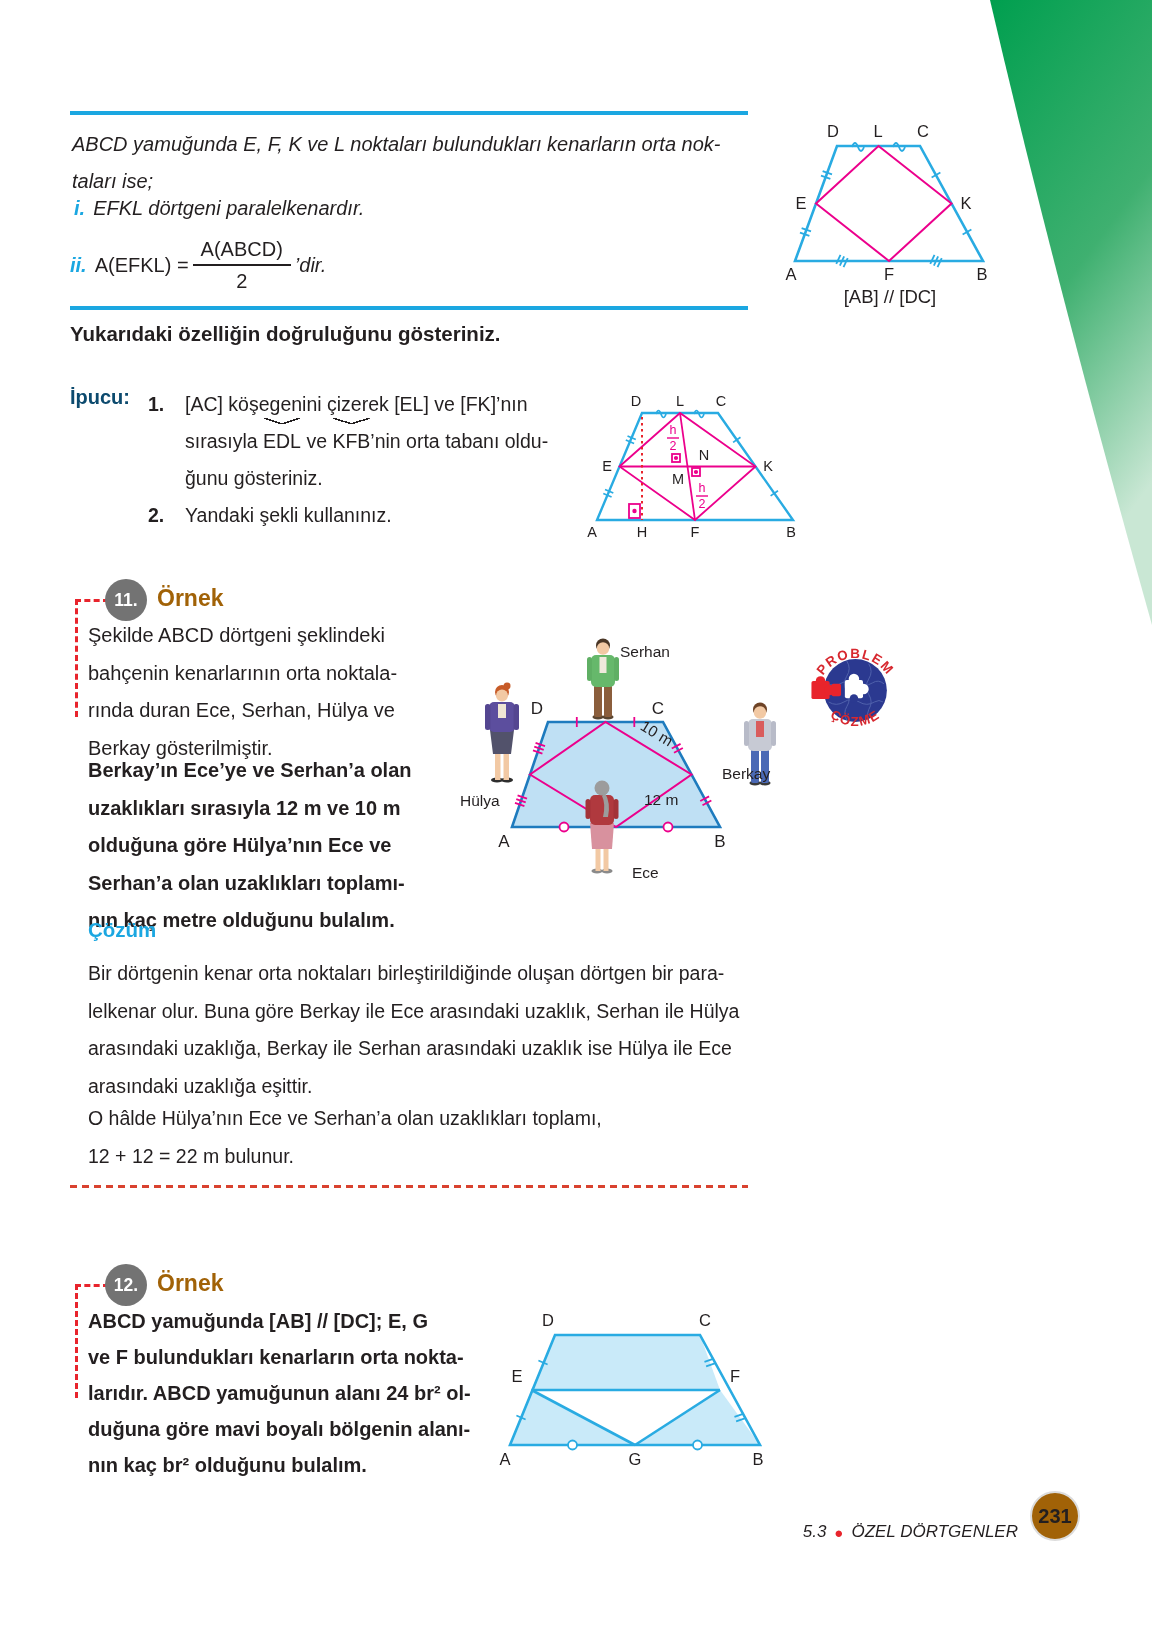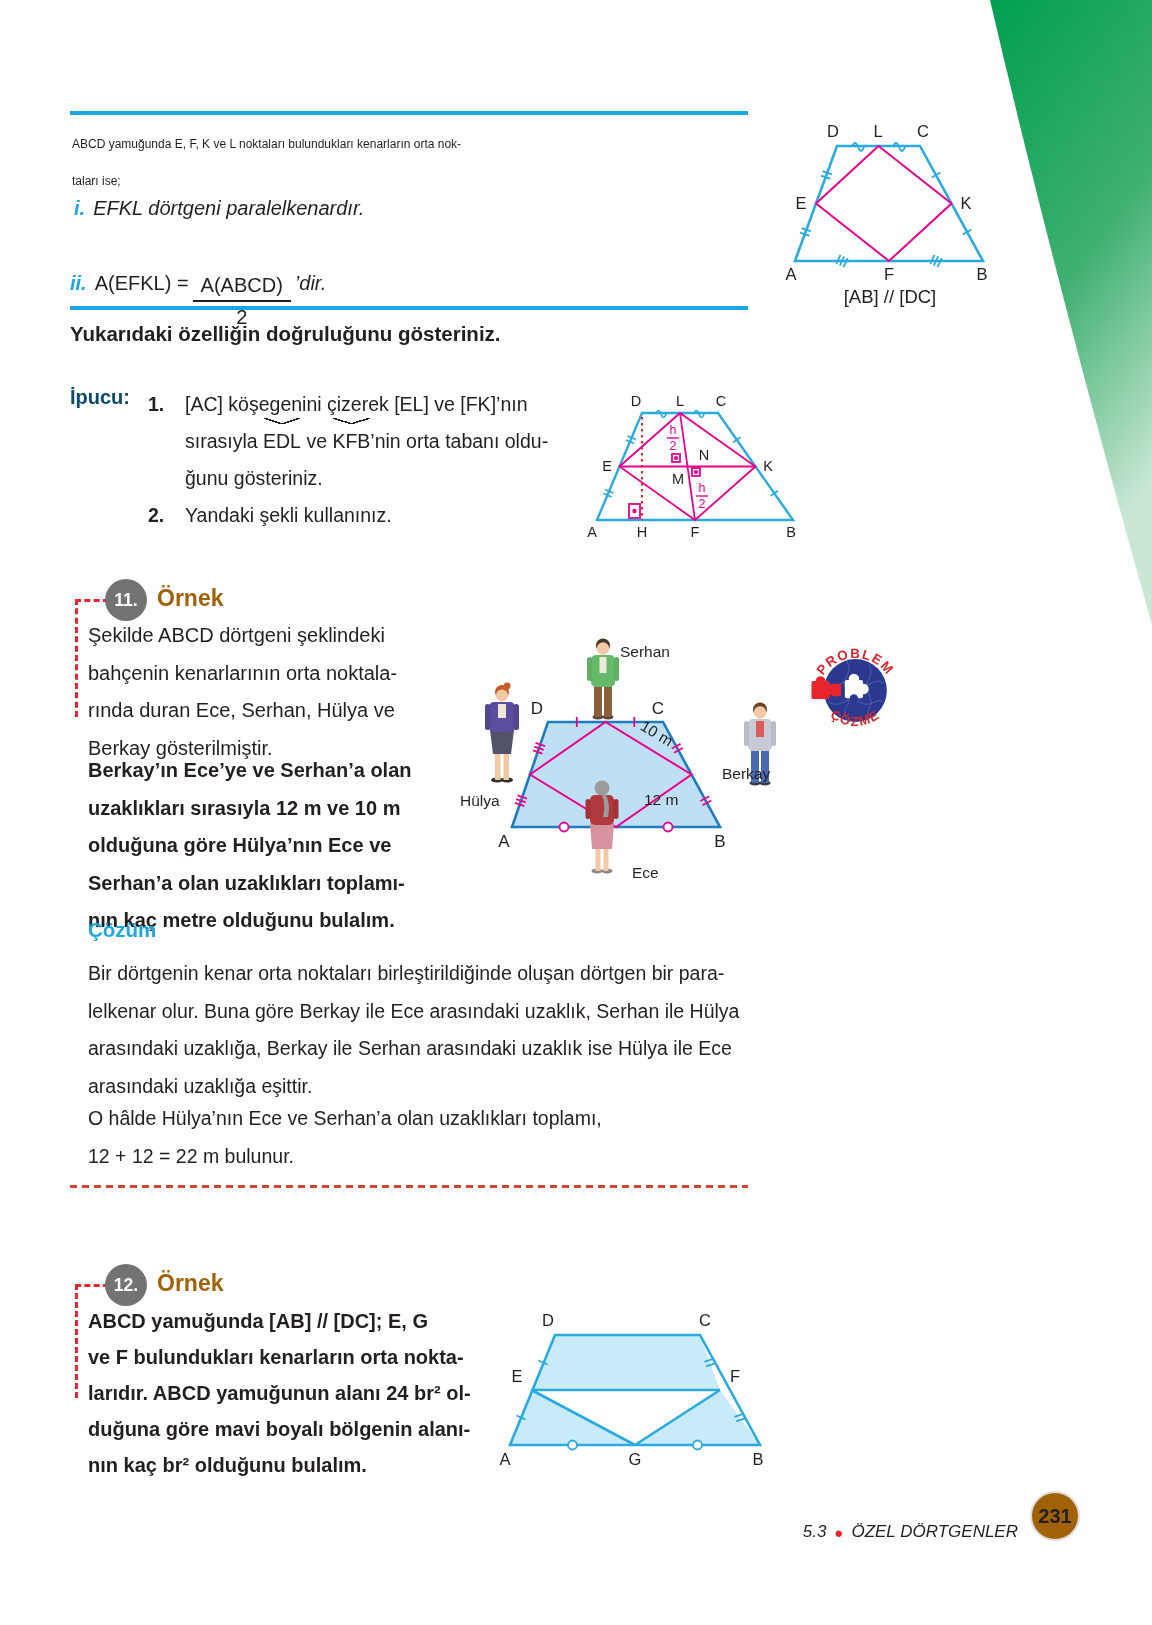--- a/index.html
+++ b/index.html
@@ -1,28 +1,28 @@
 <!DOCTYPE html>
 <html><head>
 <meta charset="utf-8">
 <style>
   html,body{margin:0;padding:0;background:#ffffff;}
   .page{position:relative;width:1152px;height:1625px;margin:0 auto;background:#ffffff;overflow:hidden;
         font-family:"Liberation Sans",sans-serif;color:#231F20;}
   .abs{position:absolute;}
   
   .rule{position:absolute;left:70px;width:678px;height:4px;background:#1BA7E1;}
-  .intro{position:absolute;left:72px;top:126px;width:660px;font-size:12px;line-height:37px;
-         white-space:pre-line;}
+  .intro{position:absolute;left:72px;top:126px;width:660px;font-size:20px;line-height:37px;
+         font-style:italic;white-space:pre-line;}
   .prop-item{position:absolute;left:74px;font-size:20px;font-style:italic;}
   .blue-marker{color:#1BA7E1;font-weight:bold;font-style:italic;margin-right:8px;}
   .formula-row{position:absolute;left:70px;top:237px;display:flex;align-items:center;font-size:20px;}
   .formula-row .fn{font-style:normal;}
   .frac{display:inline-flex;flex-direction:column;align-items:center;margin:0 4px;}
-  .frac .num{padding:0 8px 2px 8px;border-bottom:2px solid #231F20;line-height:1.25;margin-top:36px;}
+  .frac .num{padding:0 8px 2px 8px;border-bottom:2px solid #231F20;line-height:1.25;}
   .frac .den{line-height:1.3;padding-top:2px;}
   .show-heading{position:absolute;left:70px;top:322px;font-size:20.5px;font-weight:bold;}
   
   .hint-label{position:absolute;left:70px;top:386px;font-size:20px;font-weight:bold;color:#0c4a6e;}
   .hint-body{position:absolute;left:148px;top:386px;width:420px;font-size:19.5px;line-height:37px;}
   .hint-item{position:relative;padding-left:37px;}
   .hint-no{position:absolute;left:0;font-weight:bold;}
   .hat{position:relative;display:inline-block;}
   .hat::before{content:"";position:absolute;left:2%;right:2%;top:-5px;height:6px;
     background:

